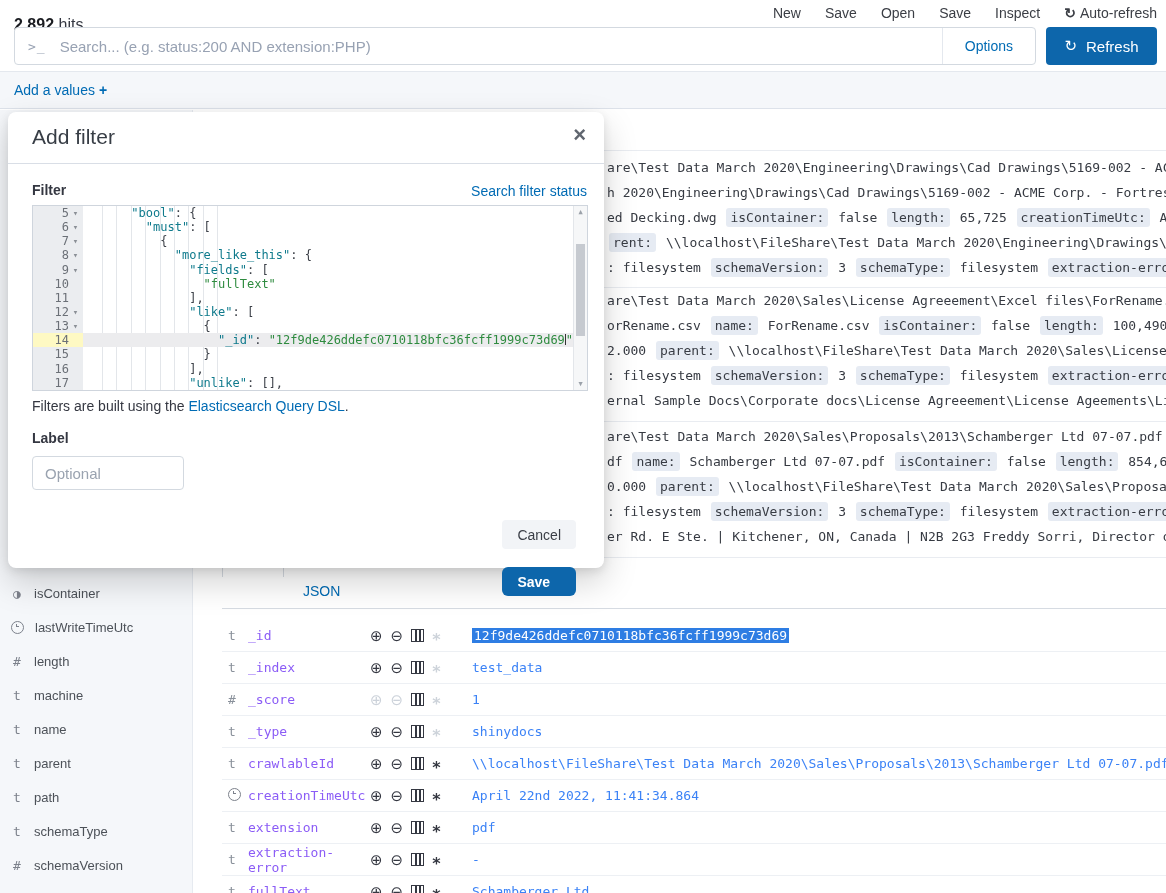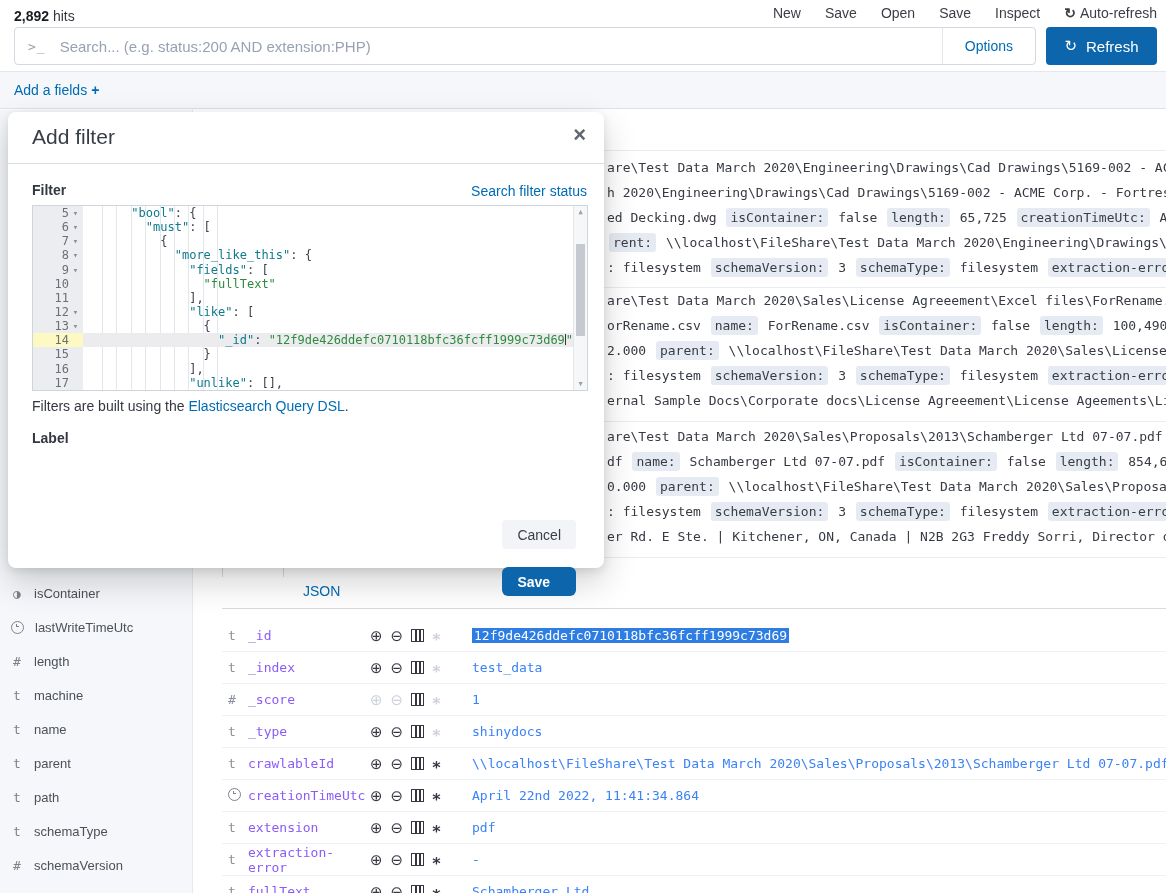--- a/index.html
+++ b/index.html
@@ -1,19 +1,19 @@
 <!DOCTYPE html>
 <html><head>
 <meta charset="utf-8">
 <style>
   html,body{margin:0;padding:0;}
   .page{position:relative;width:1166px;height:893px;overflow:hidden;background:#fff;
         font-family:"Liberation Sans",sans-serif;color:#343741;}
   
-  .hits{position:absolute;left:14px;top:8px;font-size:14px;}
+  .hits{position:absolute;left:14px;top:16px;font-size:16px;}
   .hits b{color:#1a1c21;}
   .topnav{position:absolute;right:9px;top:5px;display:flex;gap:24px;font-size:14px;color:#3b3e45;align-items:center;}
   .navlink{cursor:pointer;}
   .ar-icon{font-weight:700;margin-right:4px;}
   
   .searchrow{position:absolute;left:14px;top:27px;right:9px;height:38px;}
   .searchbox{position:absolute;left:0;top:0;width:1022px;height:38px;border:1px solid #d3d9e0;border-radius:4px;
              background:#fff;display:flex;align-items:center;box-sizing:border-box;}
   .prompt{margin-left:13px;color:#98a2b3;font-family:"DejaVu Sans Mono",monospace;font-size:13px;letter-spacing:1px;}
   .searchinput{flex:1;border:none;outline:none;font-size:15px;margin-left:12px;color:#15803d;font-family:"Liberation Sans",sans-serif;background:transparent;}
@@ -127,21 +127,21 @@
       <input class="searchinput" placeholder="Search... (e.g. status:200 AND extension:PHP)" style="">
       <span class="optseg">Options</span>
     </div>
     <div class="refresh-btn">
       <span class="ri">↻</span>
       <span>Refresh</span>
     </div>
   </div>
 
   <div class="filterbar">
-    <span class="addfilter"><span>Add a fields</span><span class="plus">+</span></span>
+    <span class="addfilter"><span>Add a values</span><span class="plus">+</span></span>
   </div>
 
   <div class="sidebar">
     <div class="sidebar-fields">
         <div class="sbitem">
           <span class="ftype">◑</span>
           <span class="sblabel">isContainer</span>
         </div>
         <div class="sbitem">
           <span class="clock"></span>
@@ -392,20 +392,21 @@
       <div class="vsb">
         <div class="up">▲</div>
         <div class="thumb"></div>
         <div class="dn">▼</div>
       </div>
     </div>
 
     <div class="m-help"><span>Filters are built using the </span><span class="lnk">Elasticsearch Query DSL</span><span>.</span></div>
 
     <div class="m-label">Label</div>
+    <input class="m-input" placeholder="Optional" style="">
 
     <div class="m-actions">
       <div class="btn btn-cancel">Cancel</div>
       <div class="btn btn-save">Save</div>
     </div>
   </div>
 
 </div>
 
 </body></html>

